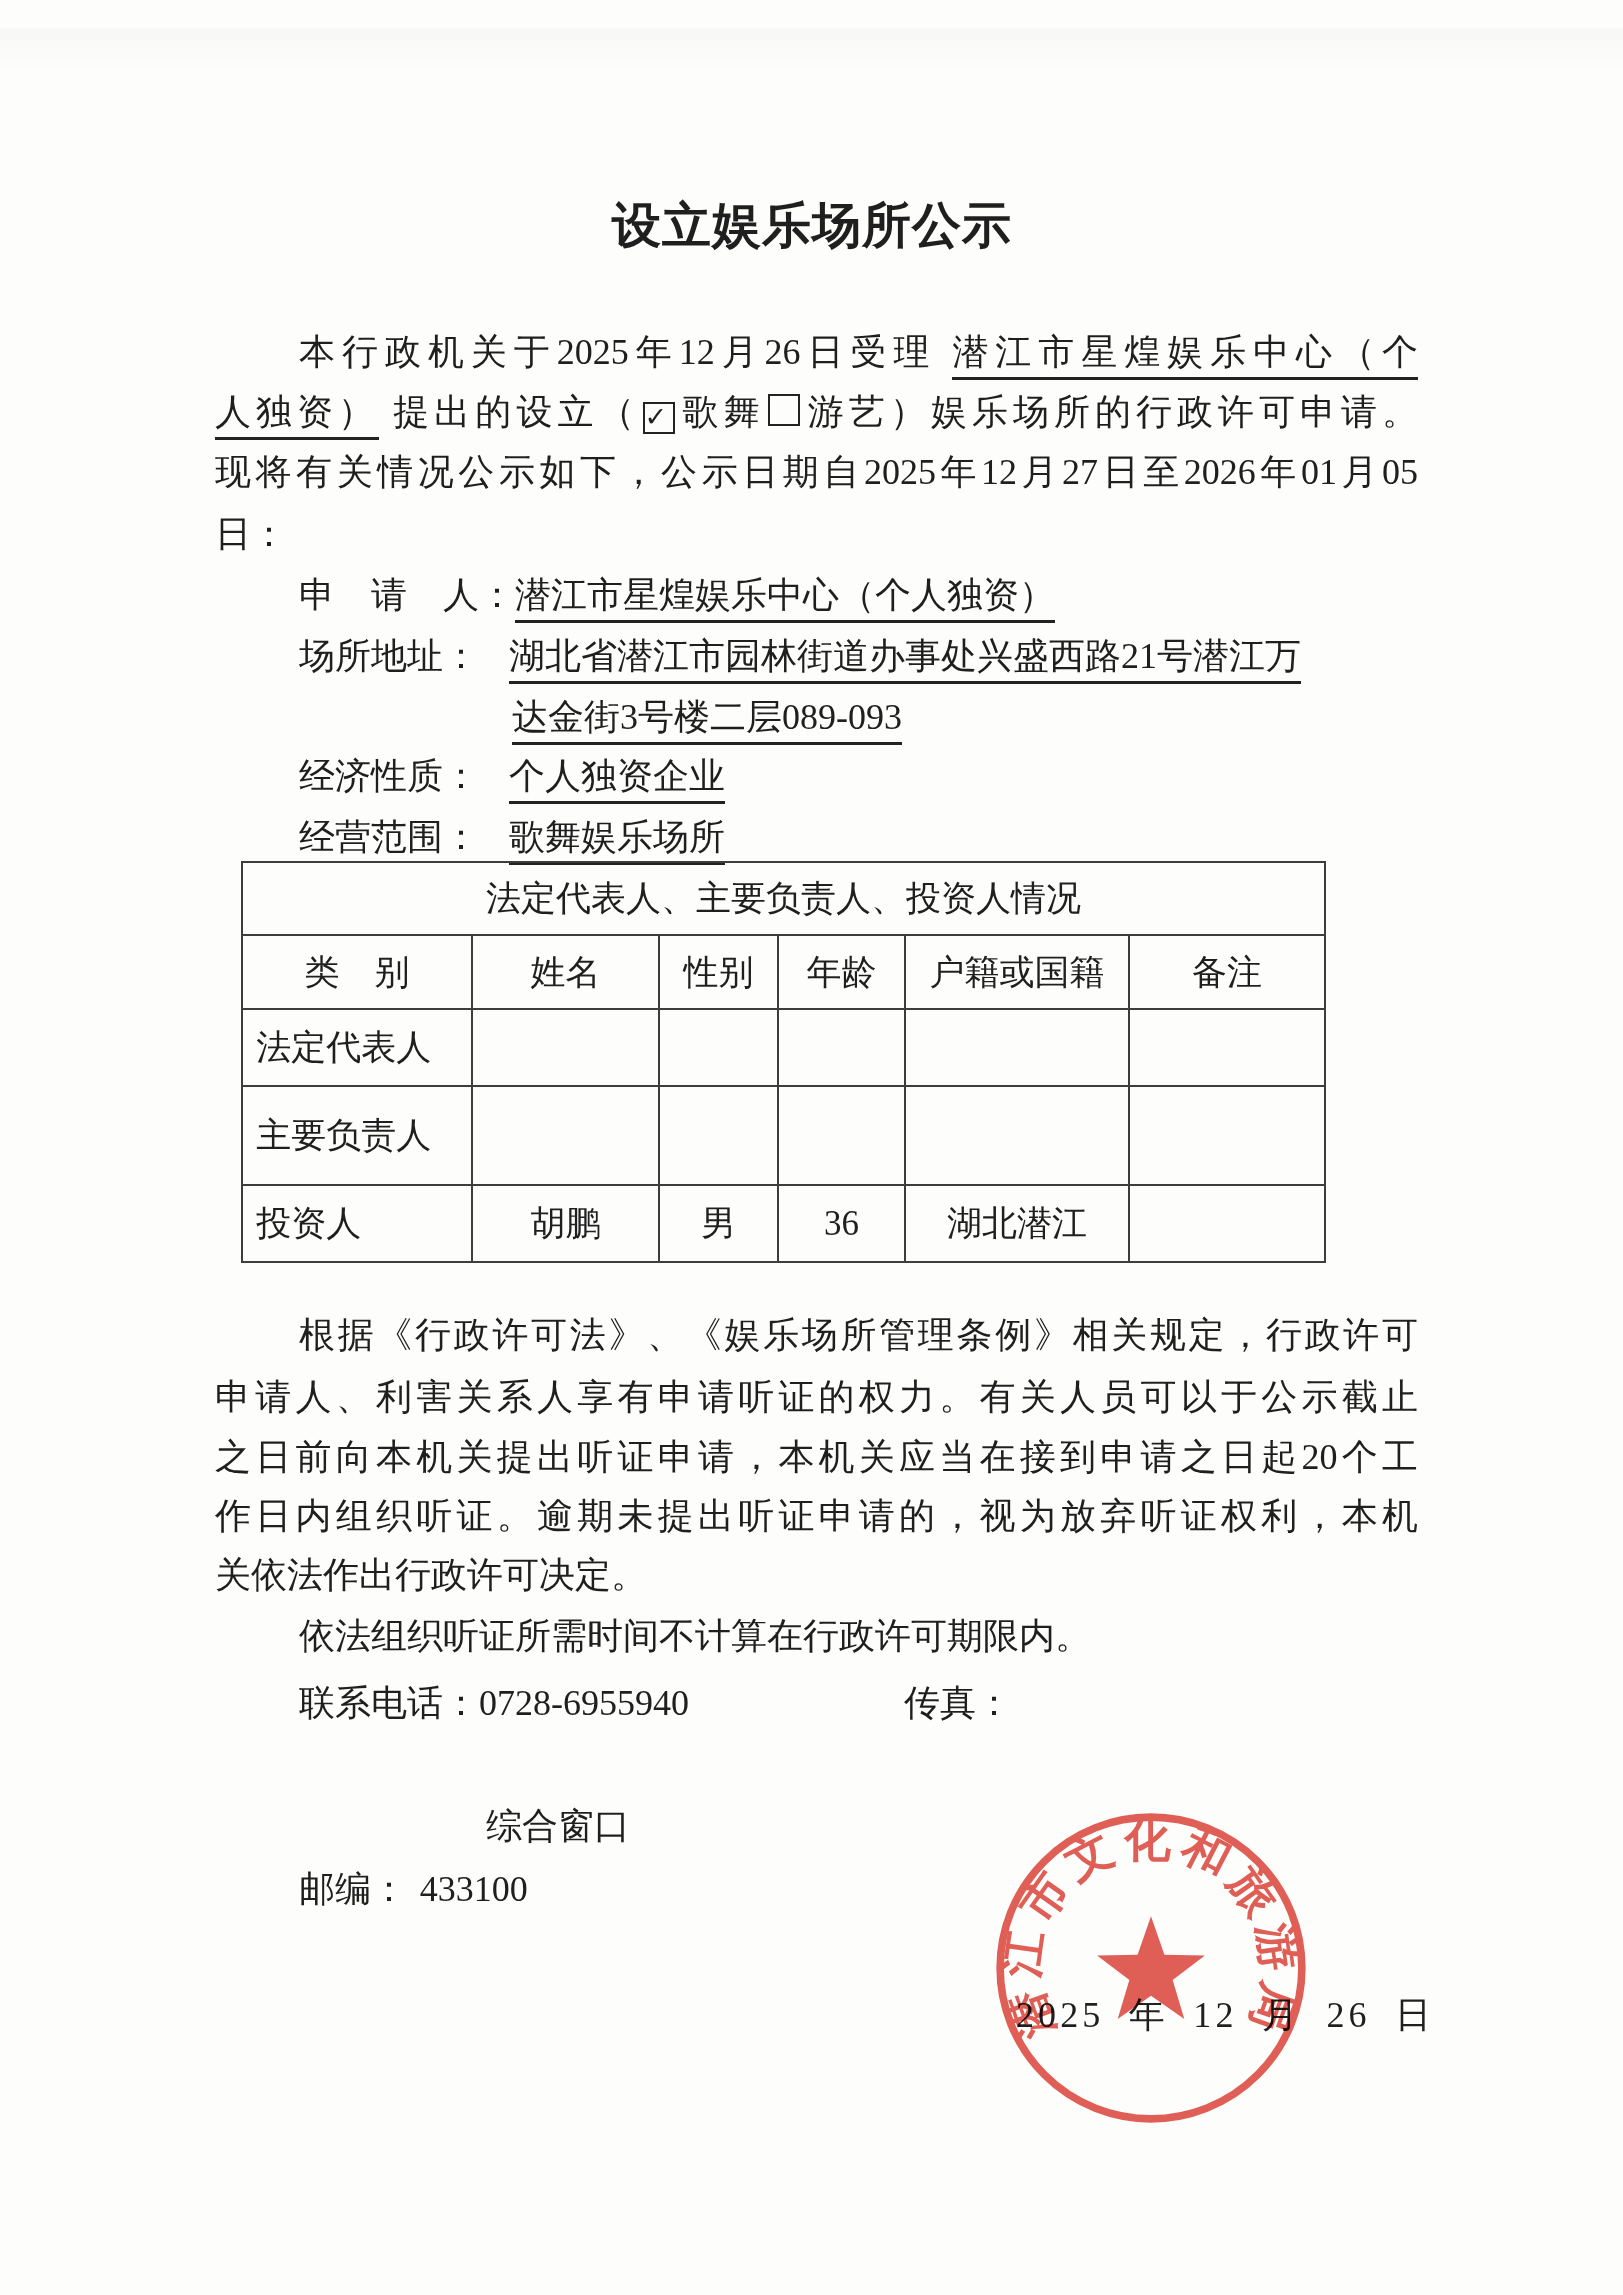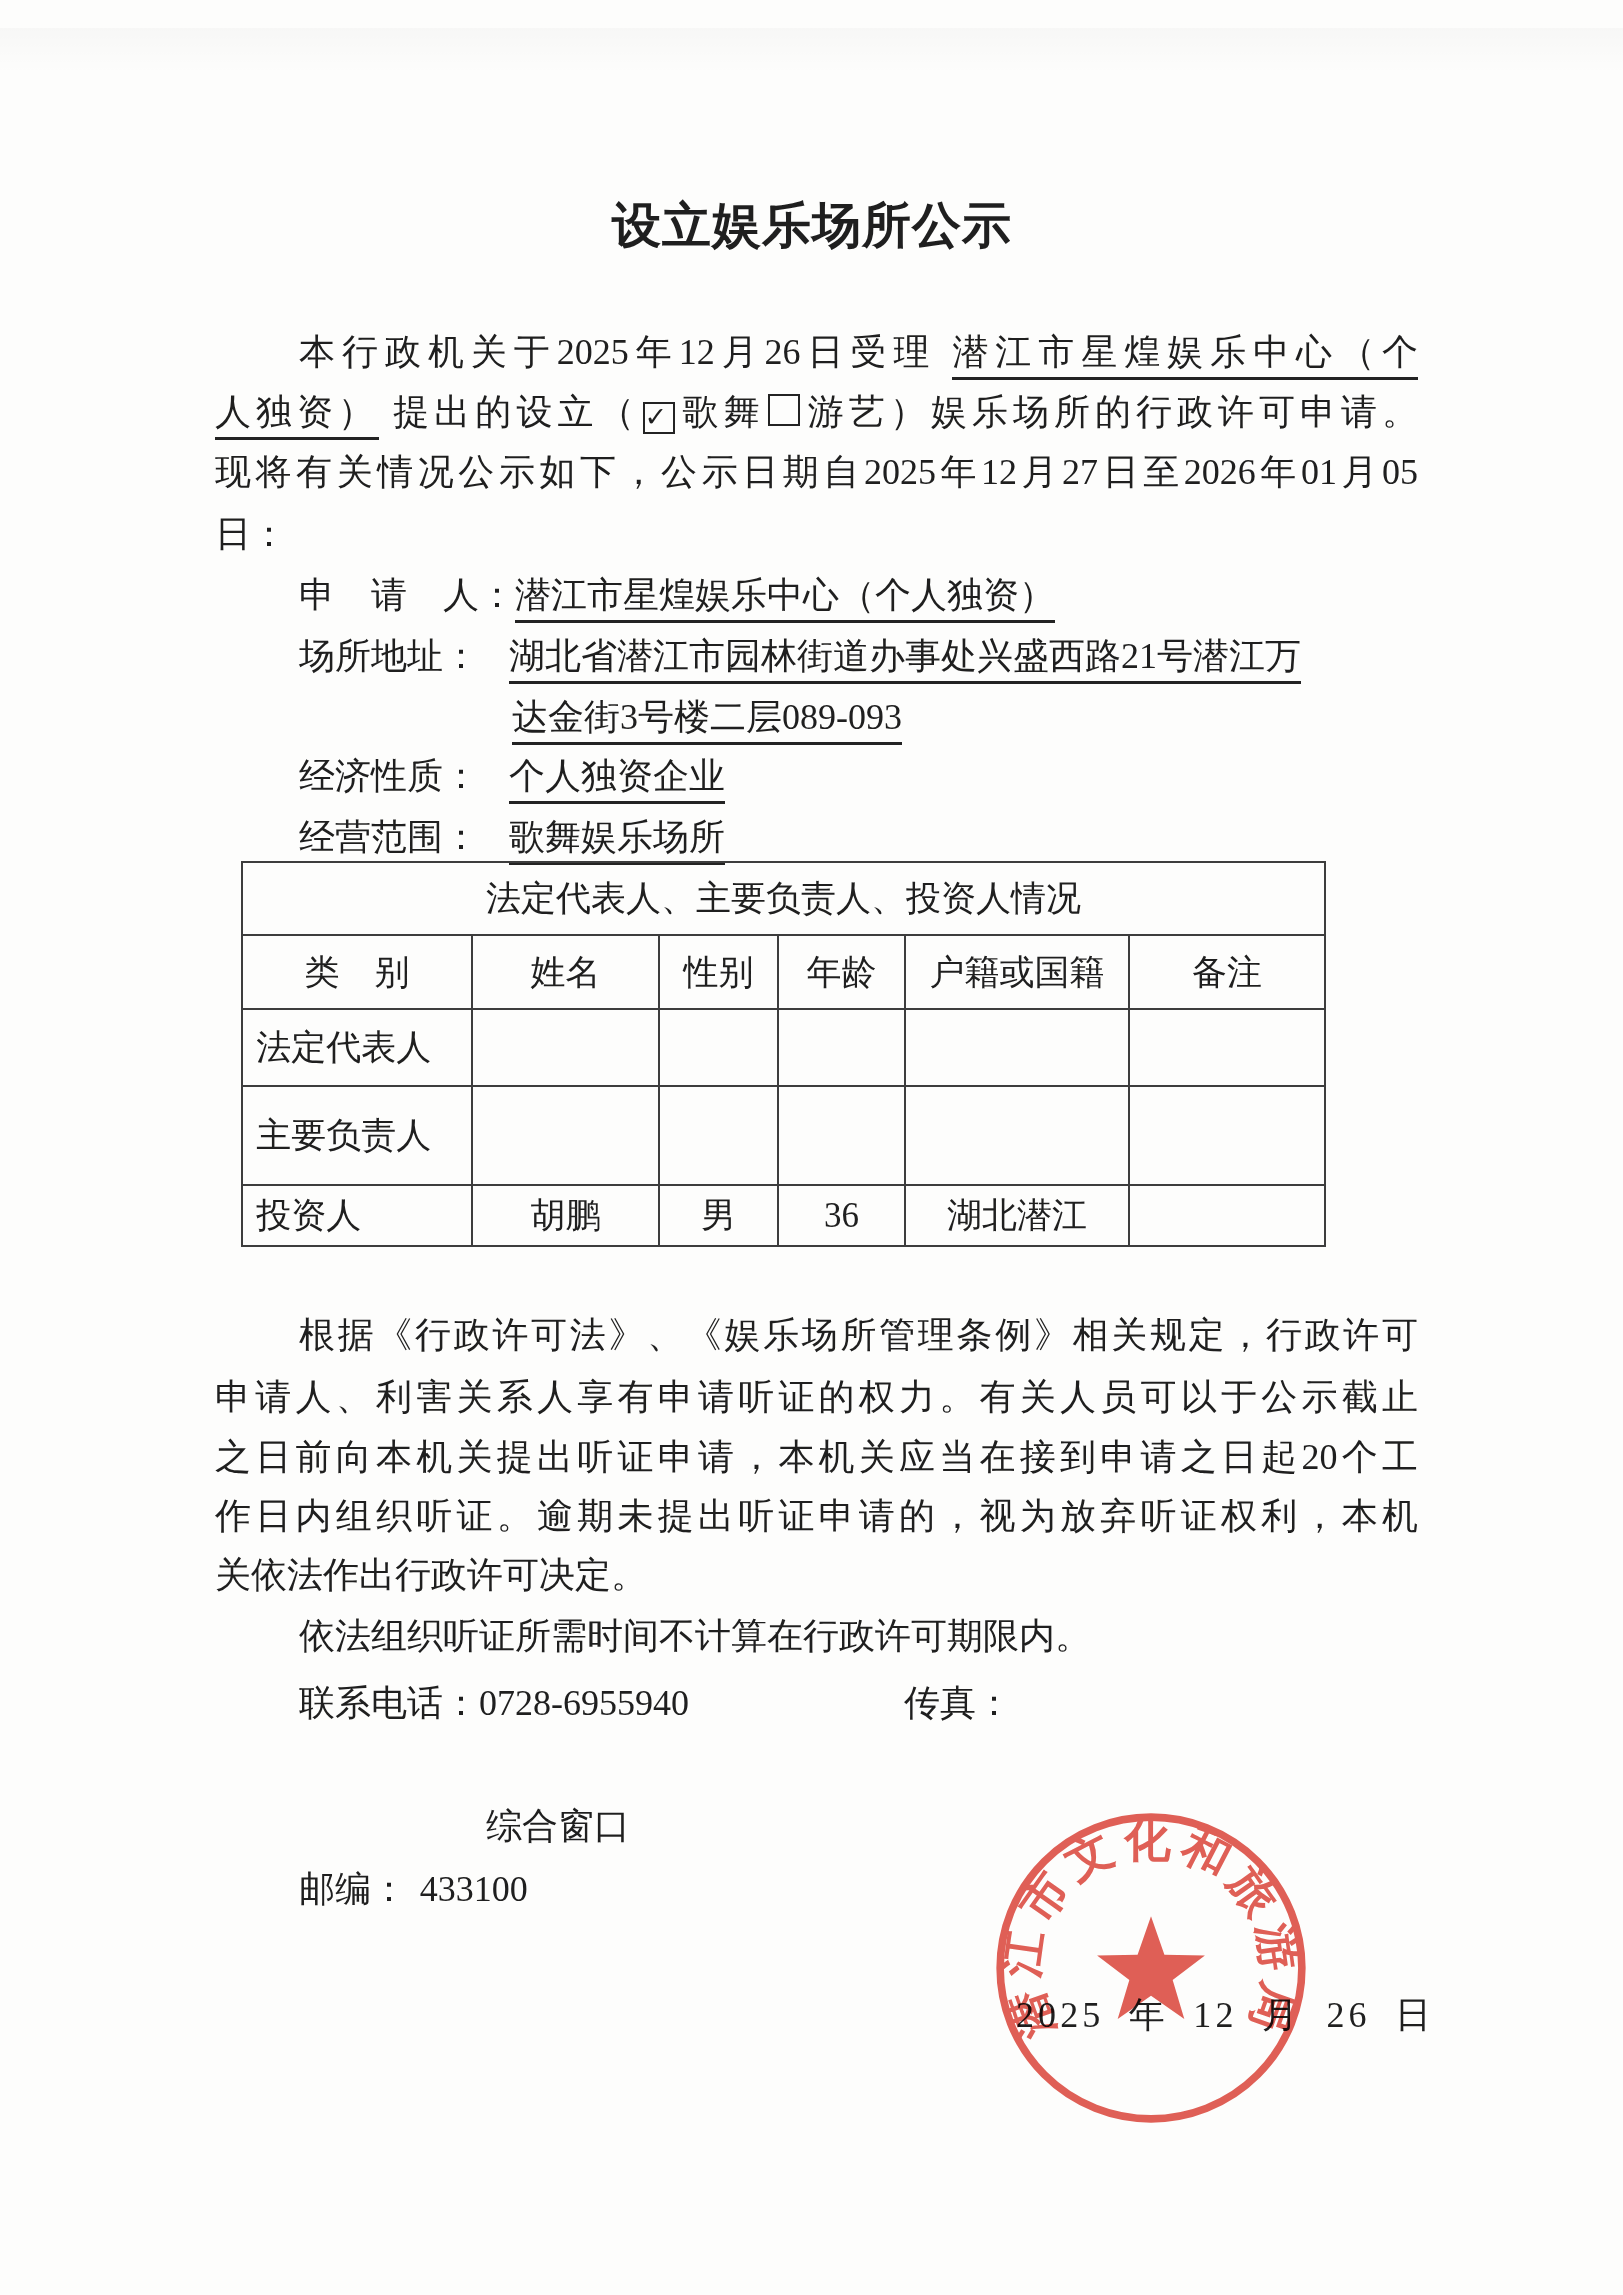--- a/index.html
+++ b/index.html
@@ -124,21 +124,21 @@
       <td></td>
     </tr>
     <tr style="height:99px">
       <td class="cat-cell">主要负责人</td>
       <td></td>
       <td></td>
       <td></td>
       <td></td>
       <td></td>
     </tr>
-    <tr style="height:61px">
+    <tr style="height:77px">
       <td class="cat-cell">投资人</td>
       <td>胡鹏</td>
       <td>男</td>
       <td>36</td>
       <td>湖北潜江</td>
       <td></td>
     </tr>
   </tbody>
     </table>
 

